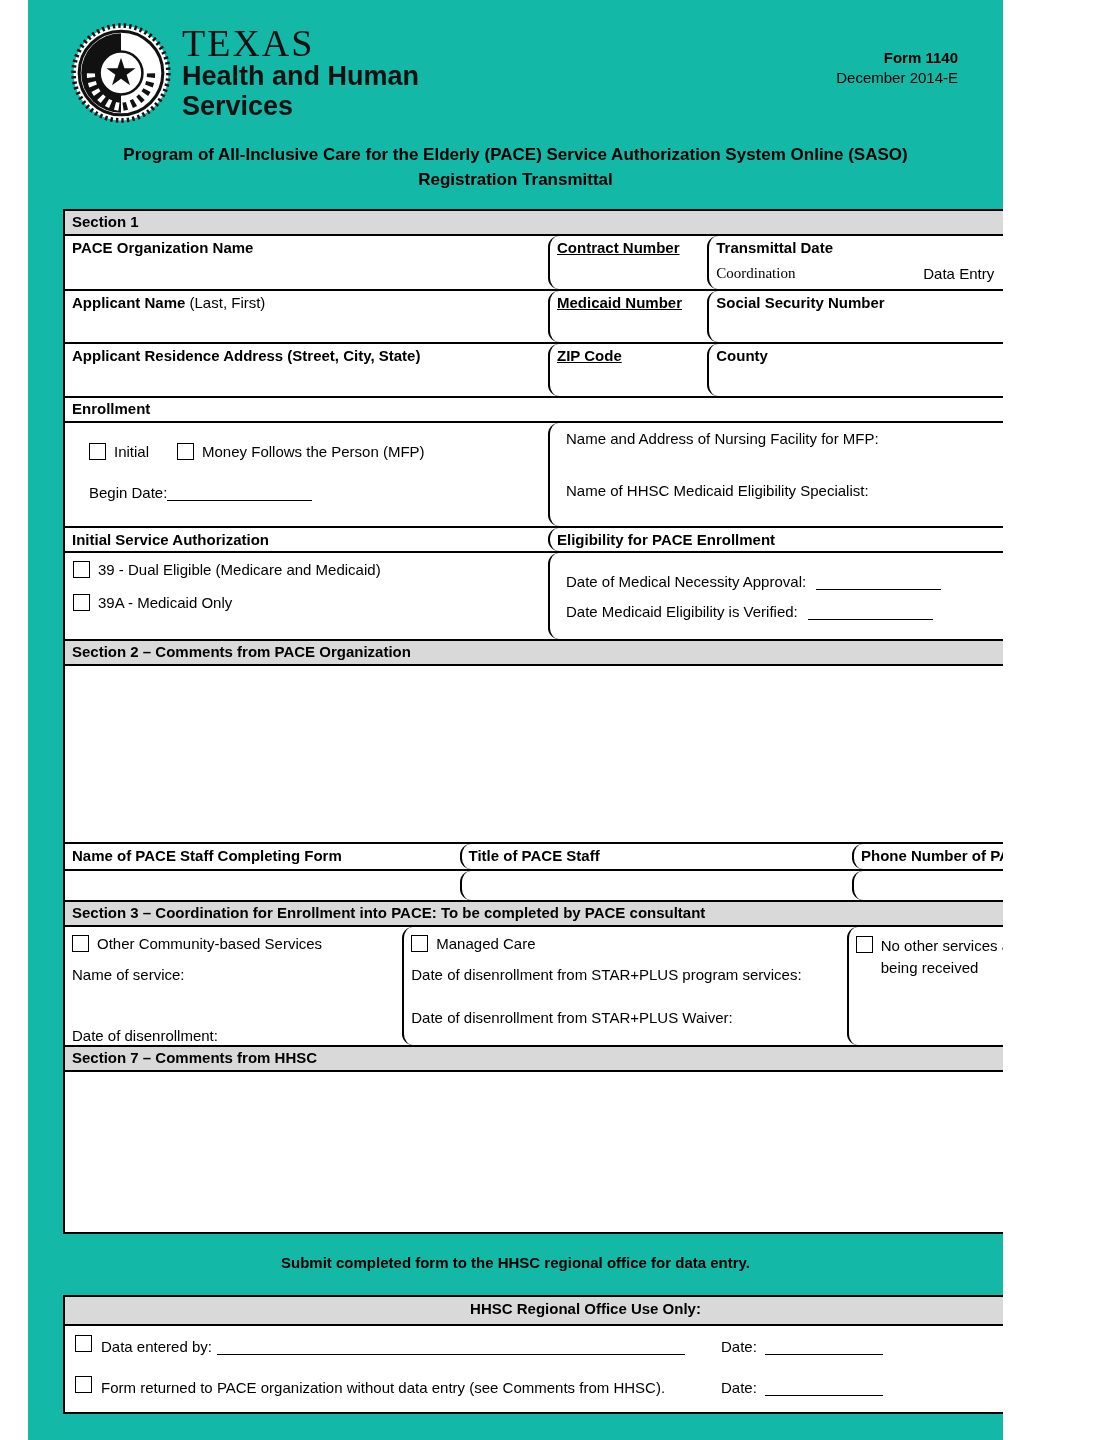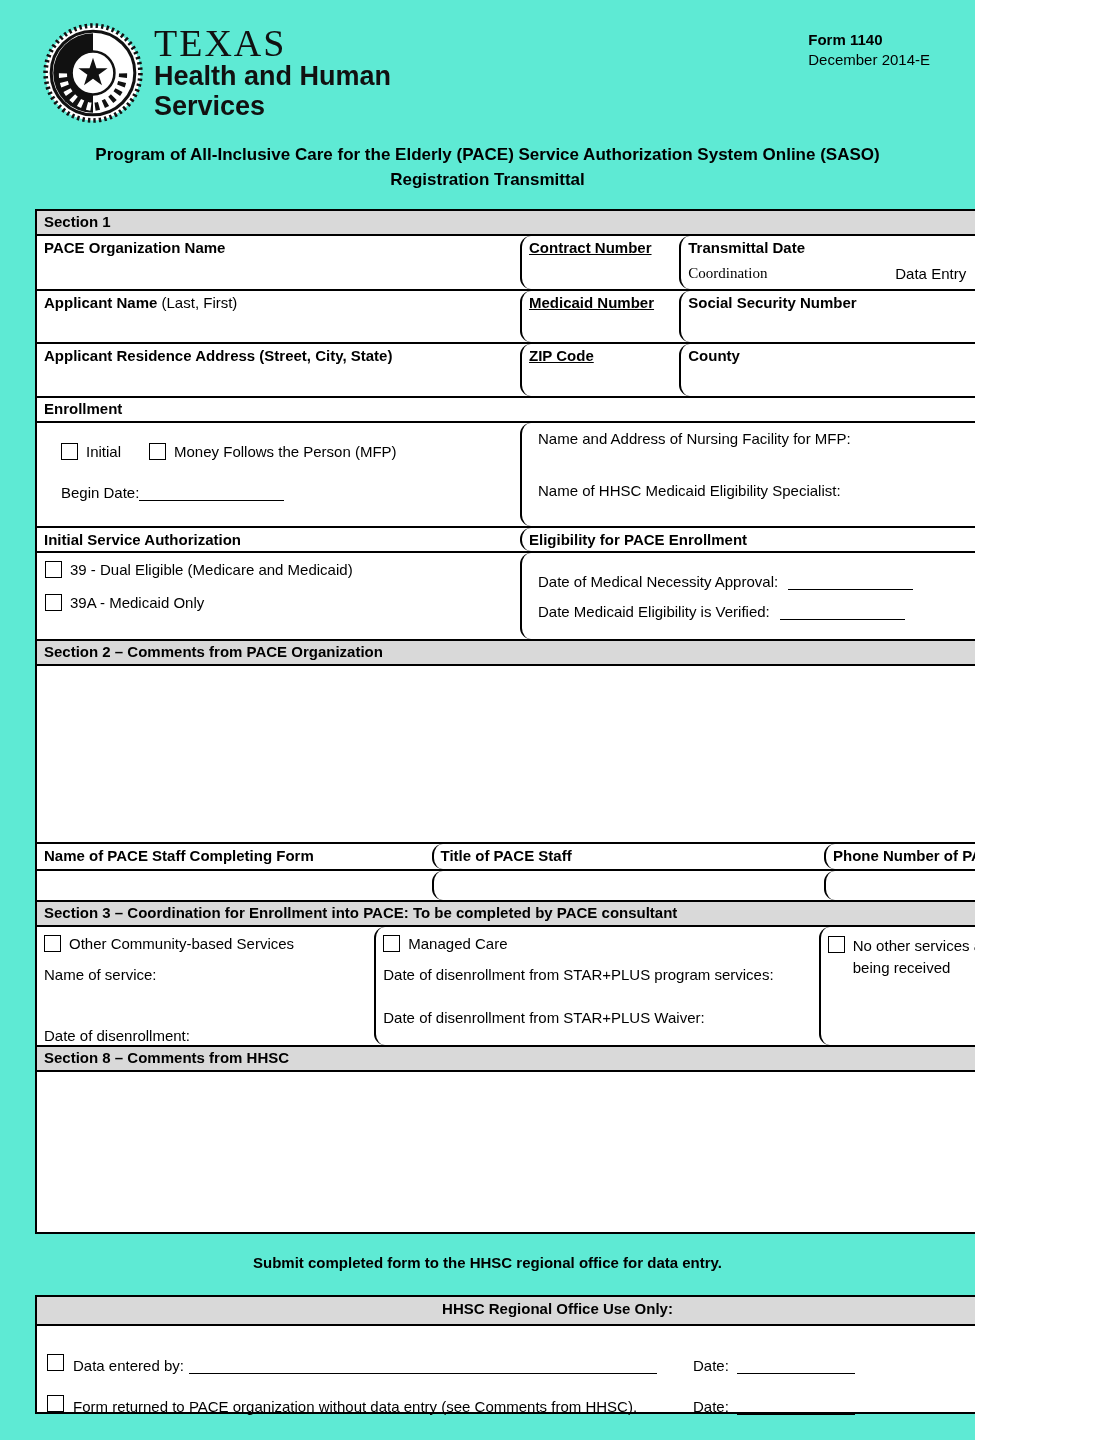--- a/index.html
+++ b/index.html
@@ -1,30 +1,31 @@
 <!DOCTYPE html>
 <html><head>
 <meta charset="utf-8">
 <style>
   * { margin:0; padding:0; box-sizing:border-box; }
   html,body { background:#fff; }
   .page {
-    position:relative; width:975px; height:1440px; background:#5eead4;
+    position:relative; width:975px; height:1440px; background:#14b8a6;
     font-family:"Liberation Sans", sans-serif; font-size:15px; color:#000;
     overflow:hidden;
+    margin-left:28px;
   }
   .b { font-weight:bold; }
 
   
   .logo { position:absolute; top:22px; left:42px; display:flex; align-items:center; }
   .seal { width:102px; height:102px; }
   .logo-text { margin-left:10px; }
   .logo-texas { font-family:"Liberation Serif", serif; font-size:38px; letter-spacing:2px; color:#111; line-height:1; }
   .logo-sub { font-size:27px; font-weight:bold; color:#111; line-height:1.1; }
-  .form-meta { position:absolute; top:30px; right:45px; text-align:left; line-height:1.35; }
+  .form-meta { position:absolute; top:48px; right:45px; text-align:right; line-height:1.35; }
   .title { position:absolute; top:143px; left:0; width:100%; text-align:center; font-weight:bold; font-size:17px; line-height:1.45; }
 
   
   .tbl { position:absolute; left:35px; width:1045px; border:2px solid #000; background:#fff; }
   .main-tbl { top:209px; }
   .office-tbl { top:1295px; }
   .row { display:flex; border-top:2px solid #000; width:100%; }
   .row:first-child { border-top:none; }
   .cell { border-left:2px solid #000; padding:3px 7px; position:relative;border-radius:11px; }
   .cell:first-child { border-left:none; }
@@ -76,21 +77,21 @@
   
   .dd-btn { position:absolute; right:3px; bottom:4px; width:21px; height:27px;
     background:#d6d3ce; border:1px solid #333;
     box-shadow: inset 1px 1px 0 #fff, inset -1px -1px 0 #7a7a7a;
     display:flex; align-items:center; justify-content:center; cursor:default; }
   .dd-tri { width:0; height:0; border-left:5px solid transparent; border-right:5px solid transparent; border-top:7px solid #000; }
 
   .submit-note { position:absolute; top:1254px; left:0; width:100%; text-align:center; font-weight:bold; }
 
   .office-hdr { text-align:center; font-weight:bold; padding:3px 0; width:100%; }
-  .office-body { height:88px; padding:24px 10px 0 10px; }
+  .office-body { height:88px; padding:5px 10px 0 10px; }
   .or-row { display:flex; align-items:flex-end; position:relative; height:24px; }
   .or-row + .or-row { margin-top:17px; }
   .or-row .cb { margin-right:9px; align-self:center; }
   .or-row .lbl { white-space:nowrap; }
   .fill-line { width:468px; margin-left:5px; }
   .date-grp { position:absolute; left:646px; bottom:0; display:flex; align-items:flex-end; }
   .date-grp .uline { width:118px; margin-left:8px; }
 </style>
 </head>
 <body>
@@ -264,21 +265,21 @@
       </div>
       <div class="cell t3 s3cell">
         <div class="wrap-cb">
           <span class="cb"></span>
           <div>No other services are currently being received</div>
         </div>
       </div>
     </div>
 
     <div class="row h25 gray">
-        <div class="sec-hdr">Section 8 – Comments from HHSC</div>
+        <div class="sec-hdr">Section 7 – Comments from HHSC</div>
       </div>
     <div class="row h162">
         <div class="cell" style="width:100%;"></div>
       </div>
   </div>
 
   <div class="submit-note">Submit completed form to the HHSC regional office for data entry.</div>
 
   <div class="tbl office-tbl">
     <div class="row h27 gray">

